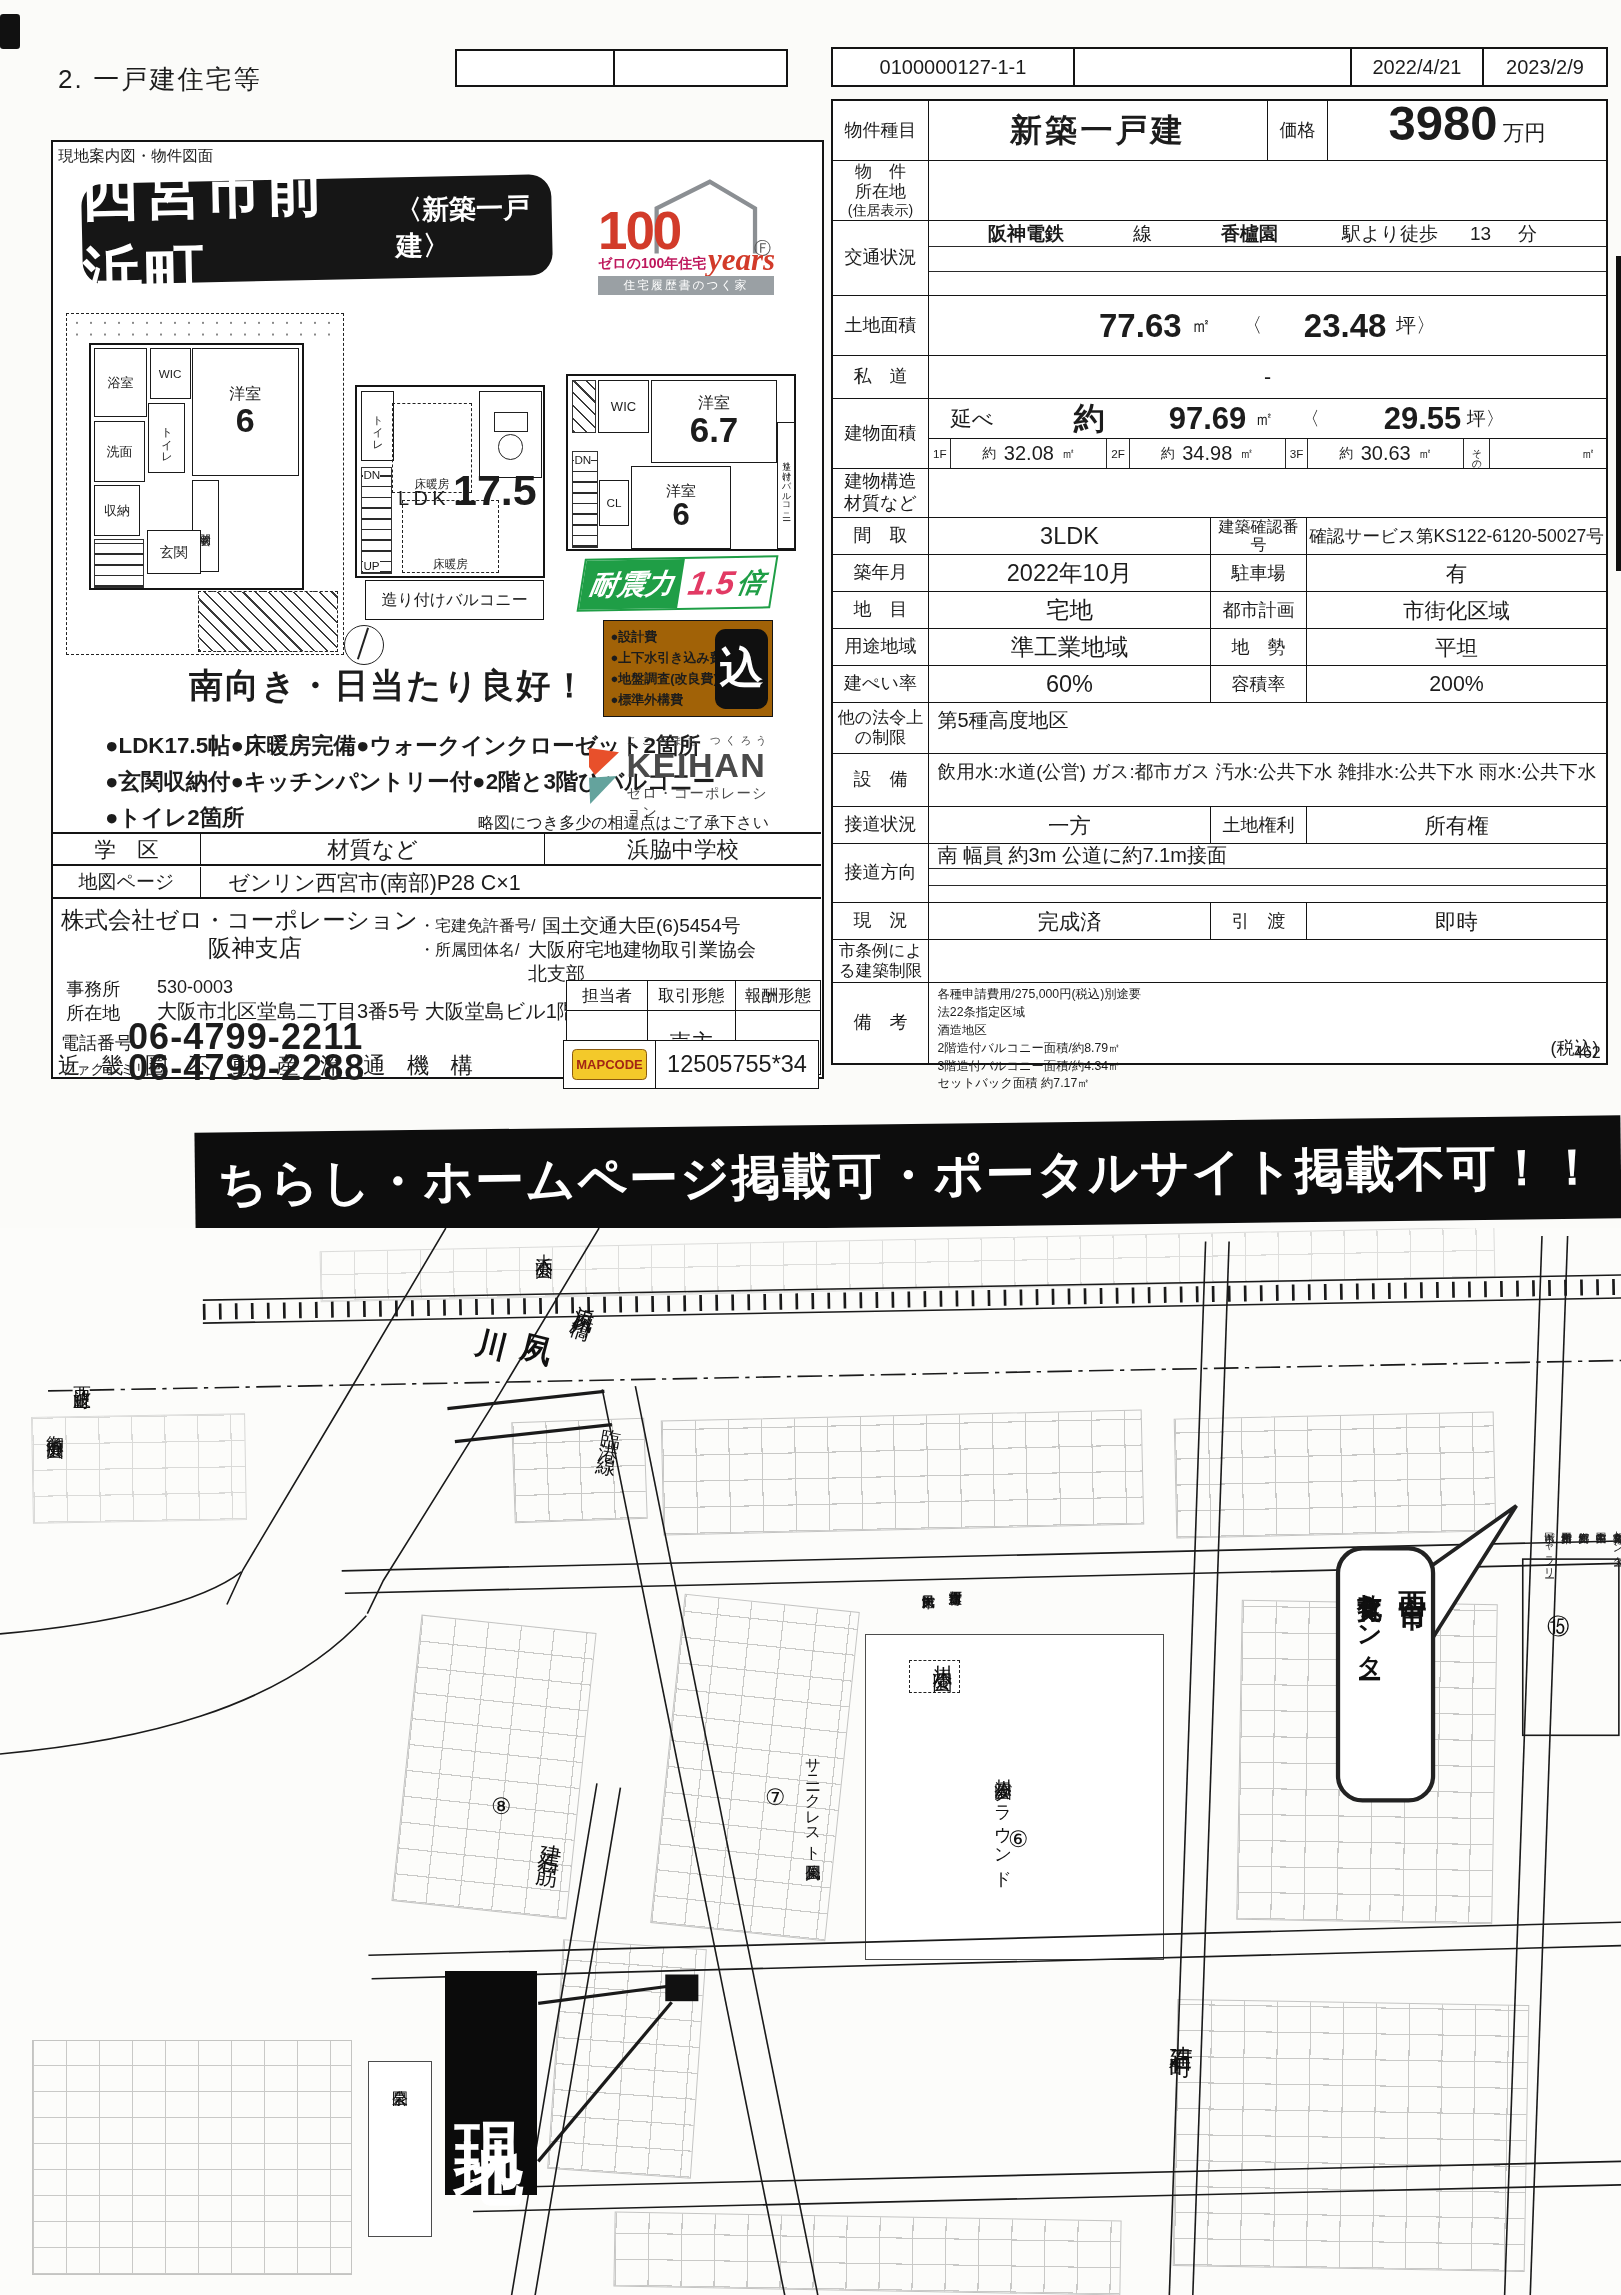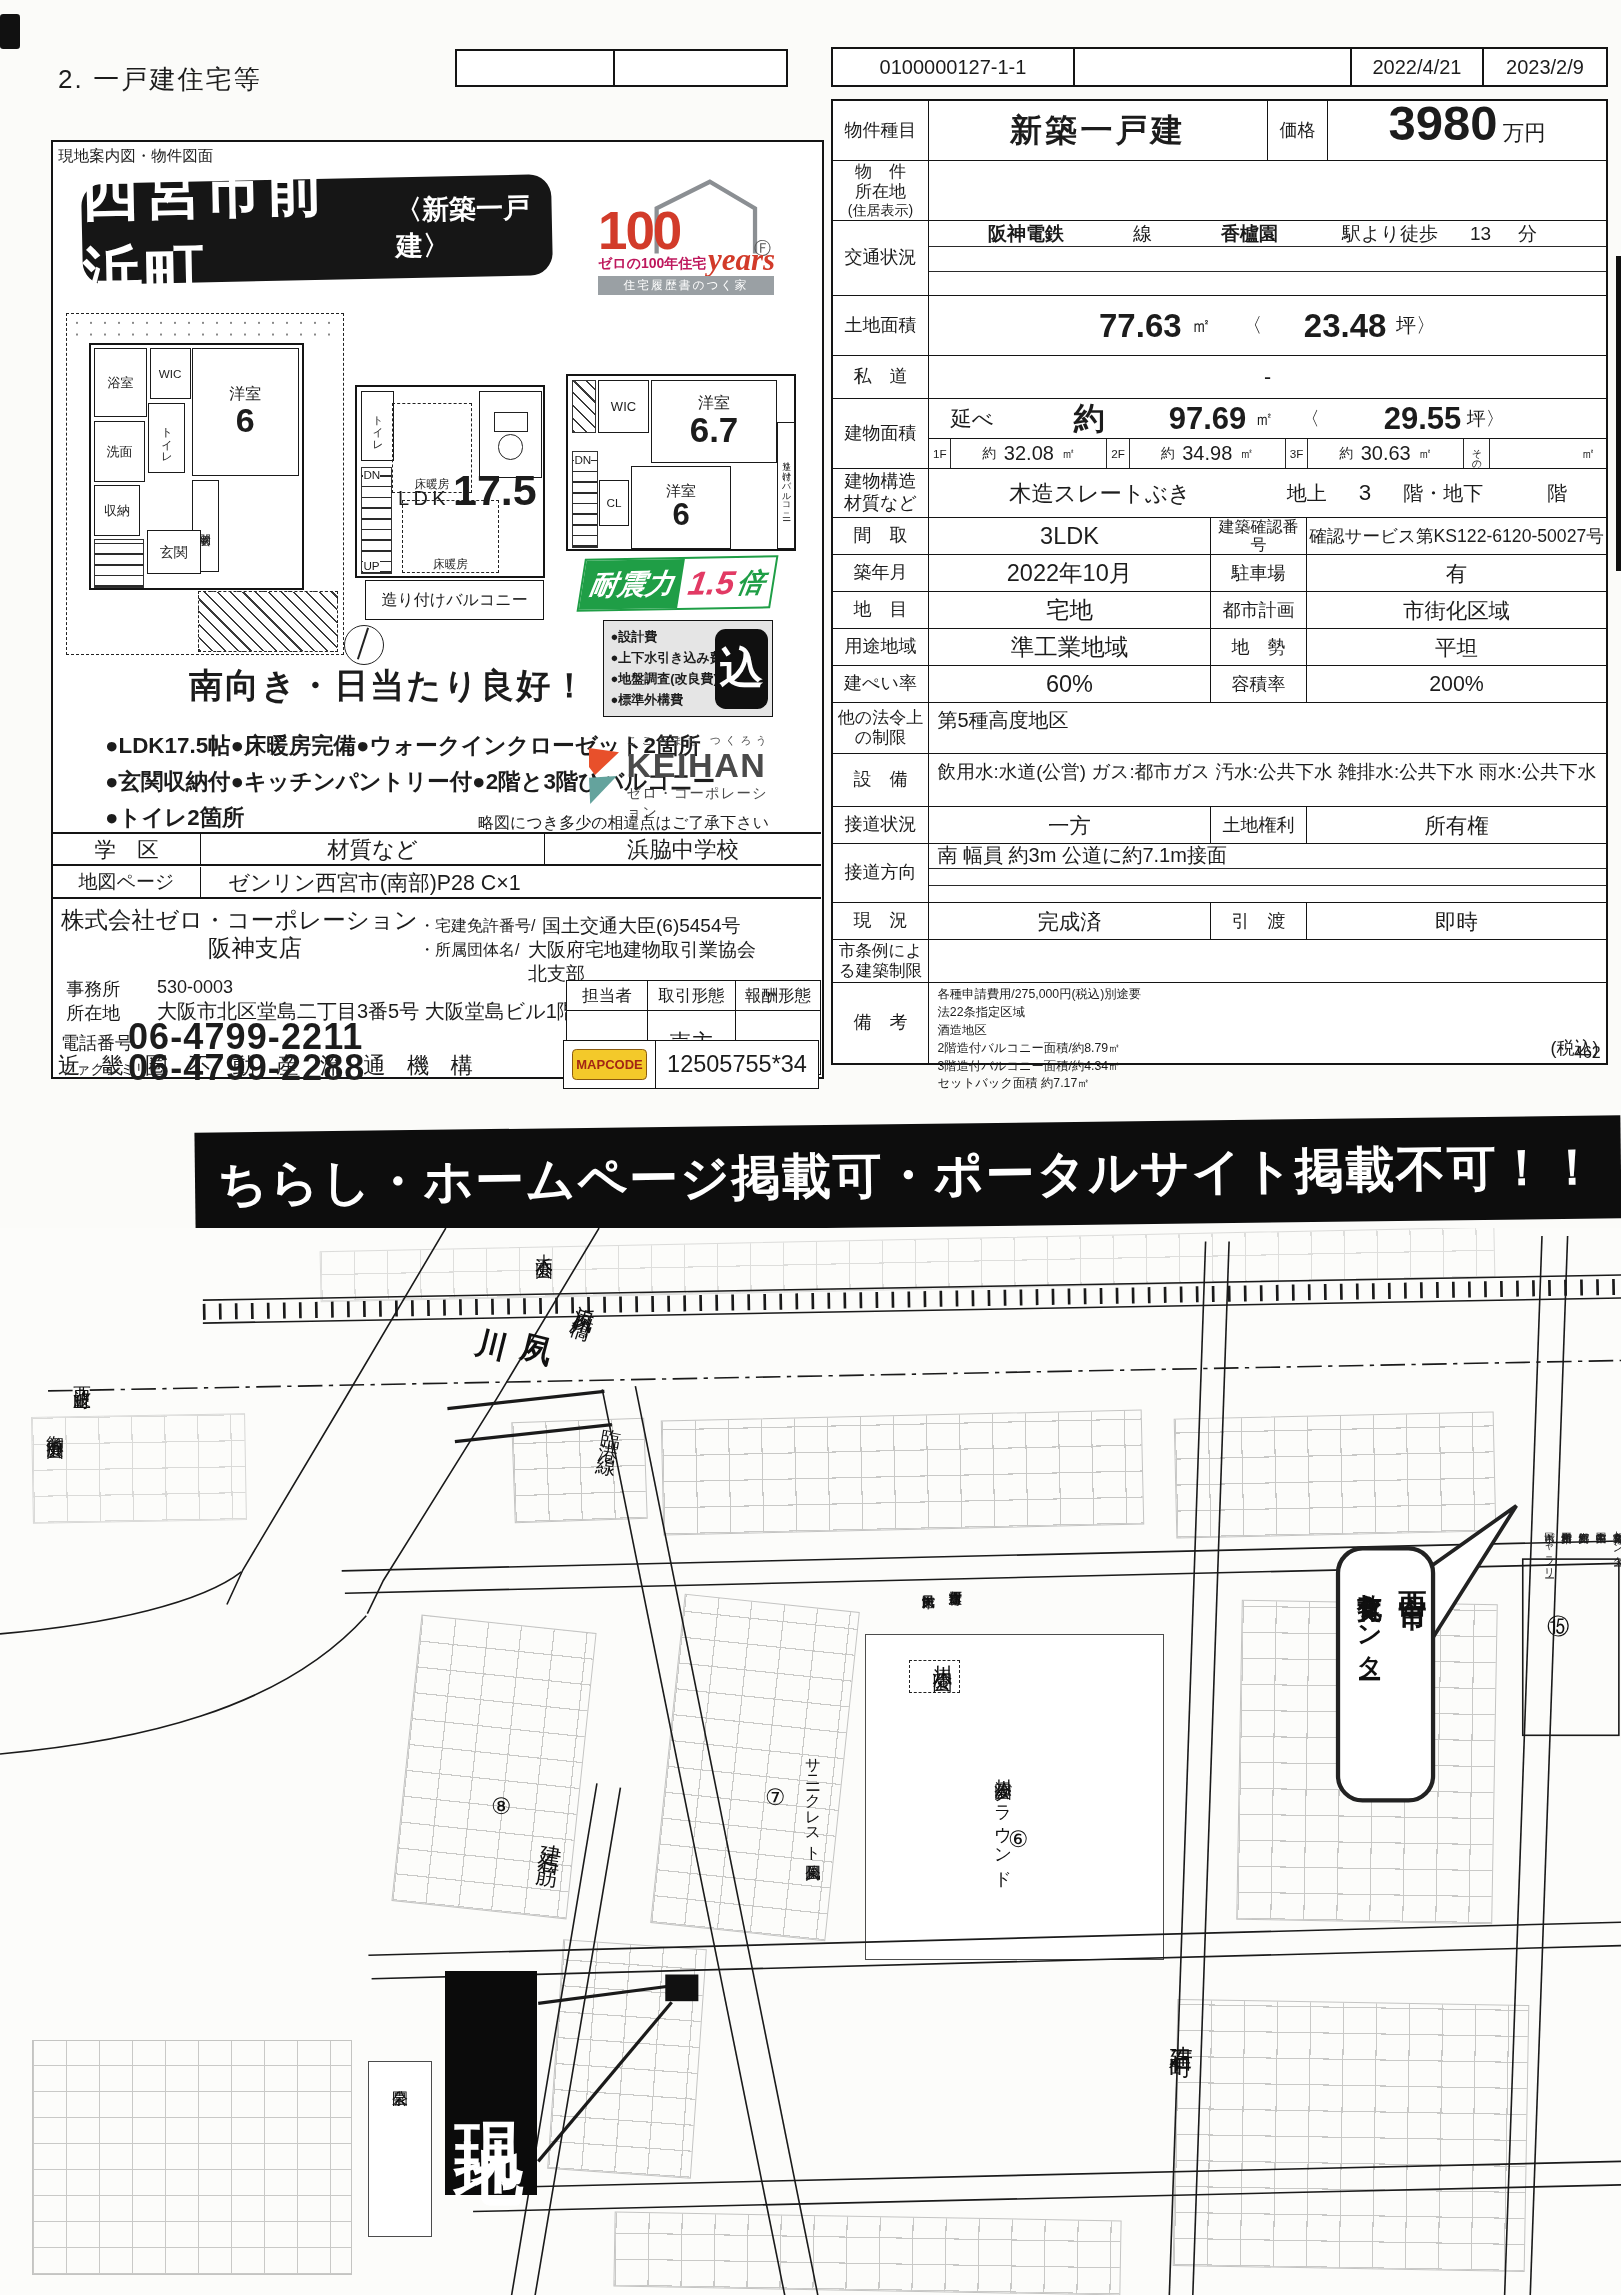--- a/index.html
+++ b/index.html
@@ -149,21 +149,21 @@
     <div class="a" style="left:528px;top:415px;width:193px;height:53px;transform:skewX(-10deg) rotate(-1deg);border:2.1px solid #1f9e46;background:#fff;box-sizing:border-box;display:flex;">
       <div class="ctr" style="width:52%;background:#1f9e46;color:#fff;font-size:28px;font-weight:bold;font-style:italic;">耐震力</div>
       <div class="ctr" style="flex:1;gap:3.2px;">
         <span style="font-size:33px;font-weight:bold;color:#e23a64;font-style:italic;">1.5</span>
         <span style="font-size:27px;font-weight:bold;color:#1f9e46;font-style:italic;">倍</span>
       </div>
     </div>
 
     <div class="a" style="left:136px;top:521px;font-size:34px;font-weight:bold;letter-spacing:2.1px;">南向き・日当たり良好！</div>
 
-    <div class="a b3" style="left:550px;top:478px;width:170px;height:97px;background:#e5e5e5;">
+    <div class="a b3" style="left:550px;top:478px;width:170px;height:97px;background:#a16207;">
       <div class="a" style="left:6.4px;top:5.3px;font-size:13px;line-height:1.62;font-weight:bold;">
         <div>●設計費</div>
         <div>●上下水引き込み費</div>
         <div>●地盤調査(改良費)</div>
         <div>●標準外構費</div>
       </div>
       <div class="a badge-incl" style="left:111px;top:7.5px;width:53px;height:80px;font-size:44px;font-weight:bold;">込</div>
     </div>
 
     <div class="a" style="left:52px;top:586px;font-size:22.4px;font-weight:bold;line-height:1.6;">
@@ -325,27 +325,20 @@
           <span class="ctr" style="flex:1;justify-content:flex-end;padding-right:10.7px;">㎡</span>
         </div>
       </div>
     </div>
 
     <div class="tr" style="height:49px;">
       <div class="lc">
         <div>建物構造</div>
         <div>材質など</div>
       </div>
-      <div class="vc" style="justify-content:flex-start;">
-        <span style="font-size:22.4px;margin-left:80px;">木造スレートぶき</span>
-        <span style="font-size:20px;margin-left:96px;">地上</span>
-        <span style="font-size:22.4px;margin-left:32px;">3</span>
-        <span style="font-size:20px;margin-left:32px;">階・地下</span>
-        <span style="font-size:20px;margin-left:64px;">階</span>
-      </div>
     </div>
 
     <div class="tr" style="height:37px;">
       <div class="lc">間　取</div>
       <div class="vc" style="font-size:23.5px;">3LDK</div>
       <div class="lc2" style="font-size:16px;">建築確認番号</div>
       <div class="vc2" style="width:299px;font-size:17.6px;">確認サービス第KS122-6120-50027号</div>
     </div>
 
     <div class="tr" style="height:37px;">

